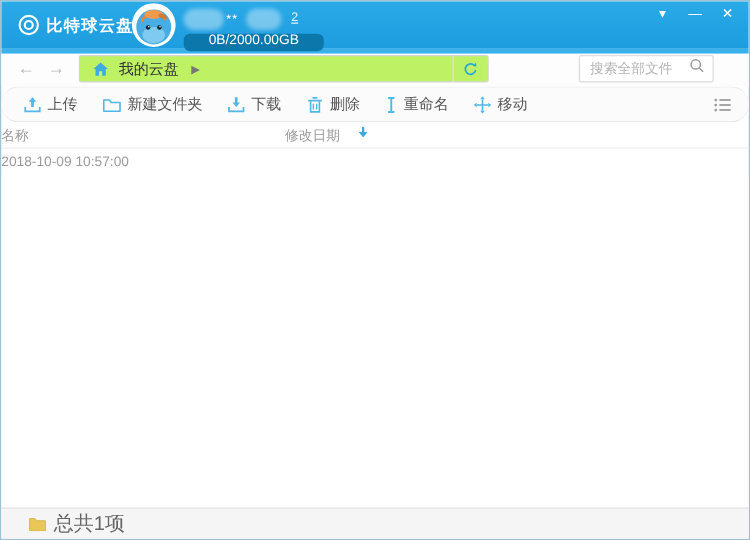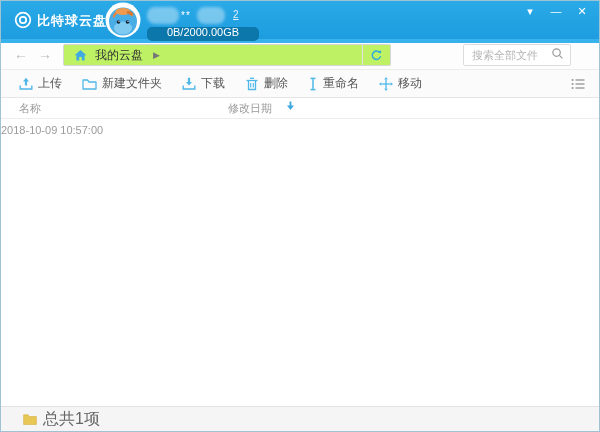--- a/index.html
+++ b/index.html
@@ -30,28 +30,28 @@
   .home-ic { margin-left:10px; flex:none; }
   .crumb-text { margin-left:8px; font-size:12px; color:#333; }
   .crumb-caret { margin-left:10px; font-size:9px; color:#777; }
   .refresh-seg { margin-left:auto; width:28px; height:100%; border-left:1px solid #e2e2e2; display:flex; align-items:center; justify-content:center; }
   .searchbox { position:absolute; left:462px; top:1px; width:108px; height:22px; border:1px solid #dcdcdc; border-radius:2px; background:#fff; display:flex; align-items:center; }
   .searchbox input { border:none; outline:none; flex:1; min-width:0; font-size:11px; color:#555; padding-left:8px; background:transparent; font-family:inherit; }
   .searchbox input::placeholder { color:#b4b4b4; }
   .mag-wrap { flex:none; margin-right:6px; }
 
   
-  .toolbar { height:29px; background:#fbfbfb; border-top:1px solid #ececec; border-bottom:1px solid #e6e6e6; display:flex; align-items:center; padding:0 14px 0 18px; flex:none; }
+  .toolbar { height:29px; background:#fbfbfb; border-top:1px solid #ececec; border-bottom:1px solid #e6e6e6; display:flex; align-items:center; padding:0 14px 0 18px; flex:none;border-radius:14px; }
   .tb-btn { display:flex; align-items:center; gap:5px; margin-right:20px; font-size:12px; color:#555; cursor:default; }
   .tb-btn svg { display:block; }
   .view-toggle { margin-left:auto; display:flex; align-items:center; }
 
   
   .thead { height:21px; display:flex; align-items:center; border-bottom:1px solid #ededed; font-size:11px; color:#9b9b9b; flex:none; }
-  .col-name { width:227px; padding-left:18px; display:flex; align-items:center; }
+  .col-name { width:227px; display:flex; align-items:center; }
   .col-date { width:145px; display:flex; gap:14px; }
   .col-size { flex:1; }
   .trow { height:22px; display:flex; align-items:center; font-size:12px; color:#555; flex:none; }
   .trow .col-name { gap:7px; }
   .trow .col-date { font-size:11px; color:#9b9b9b; }
   .file-area { flex:1; background:#fff; }
 
   
   .statusbar { height:25px; background:#f5f5f5; border-top:1px solid #e3e3e3; display:flex; align-items:center; padding-left:22px; gap:6px; flex:none; font-size:16px; color:#666; }
 </style>

